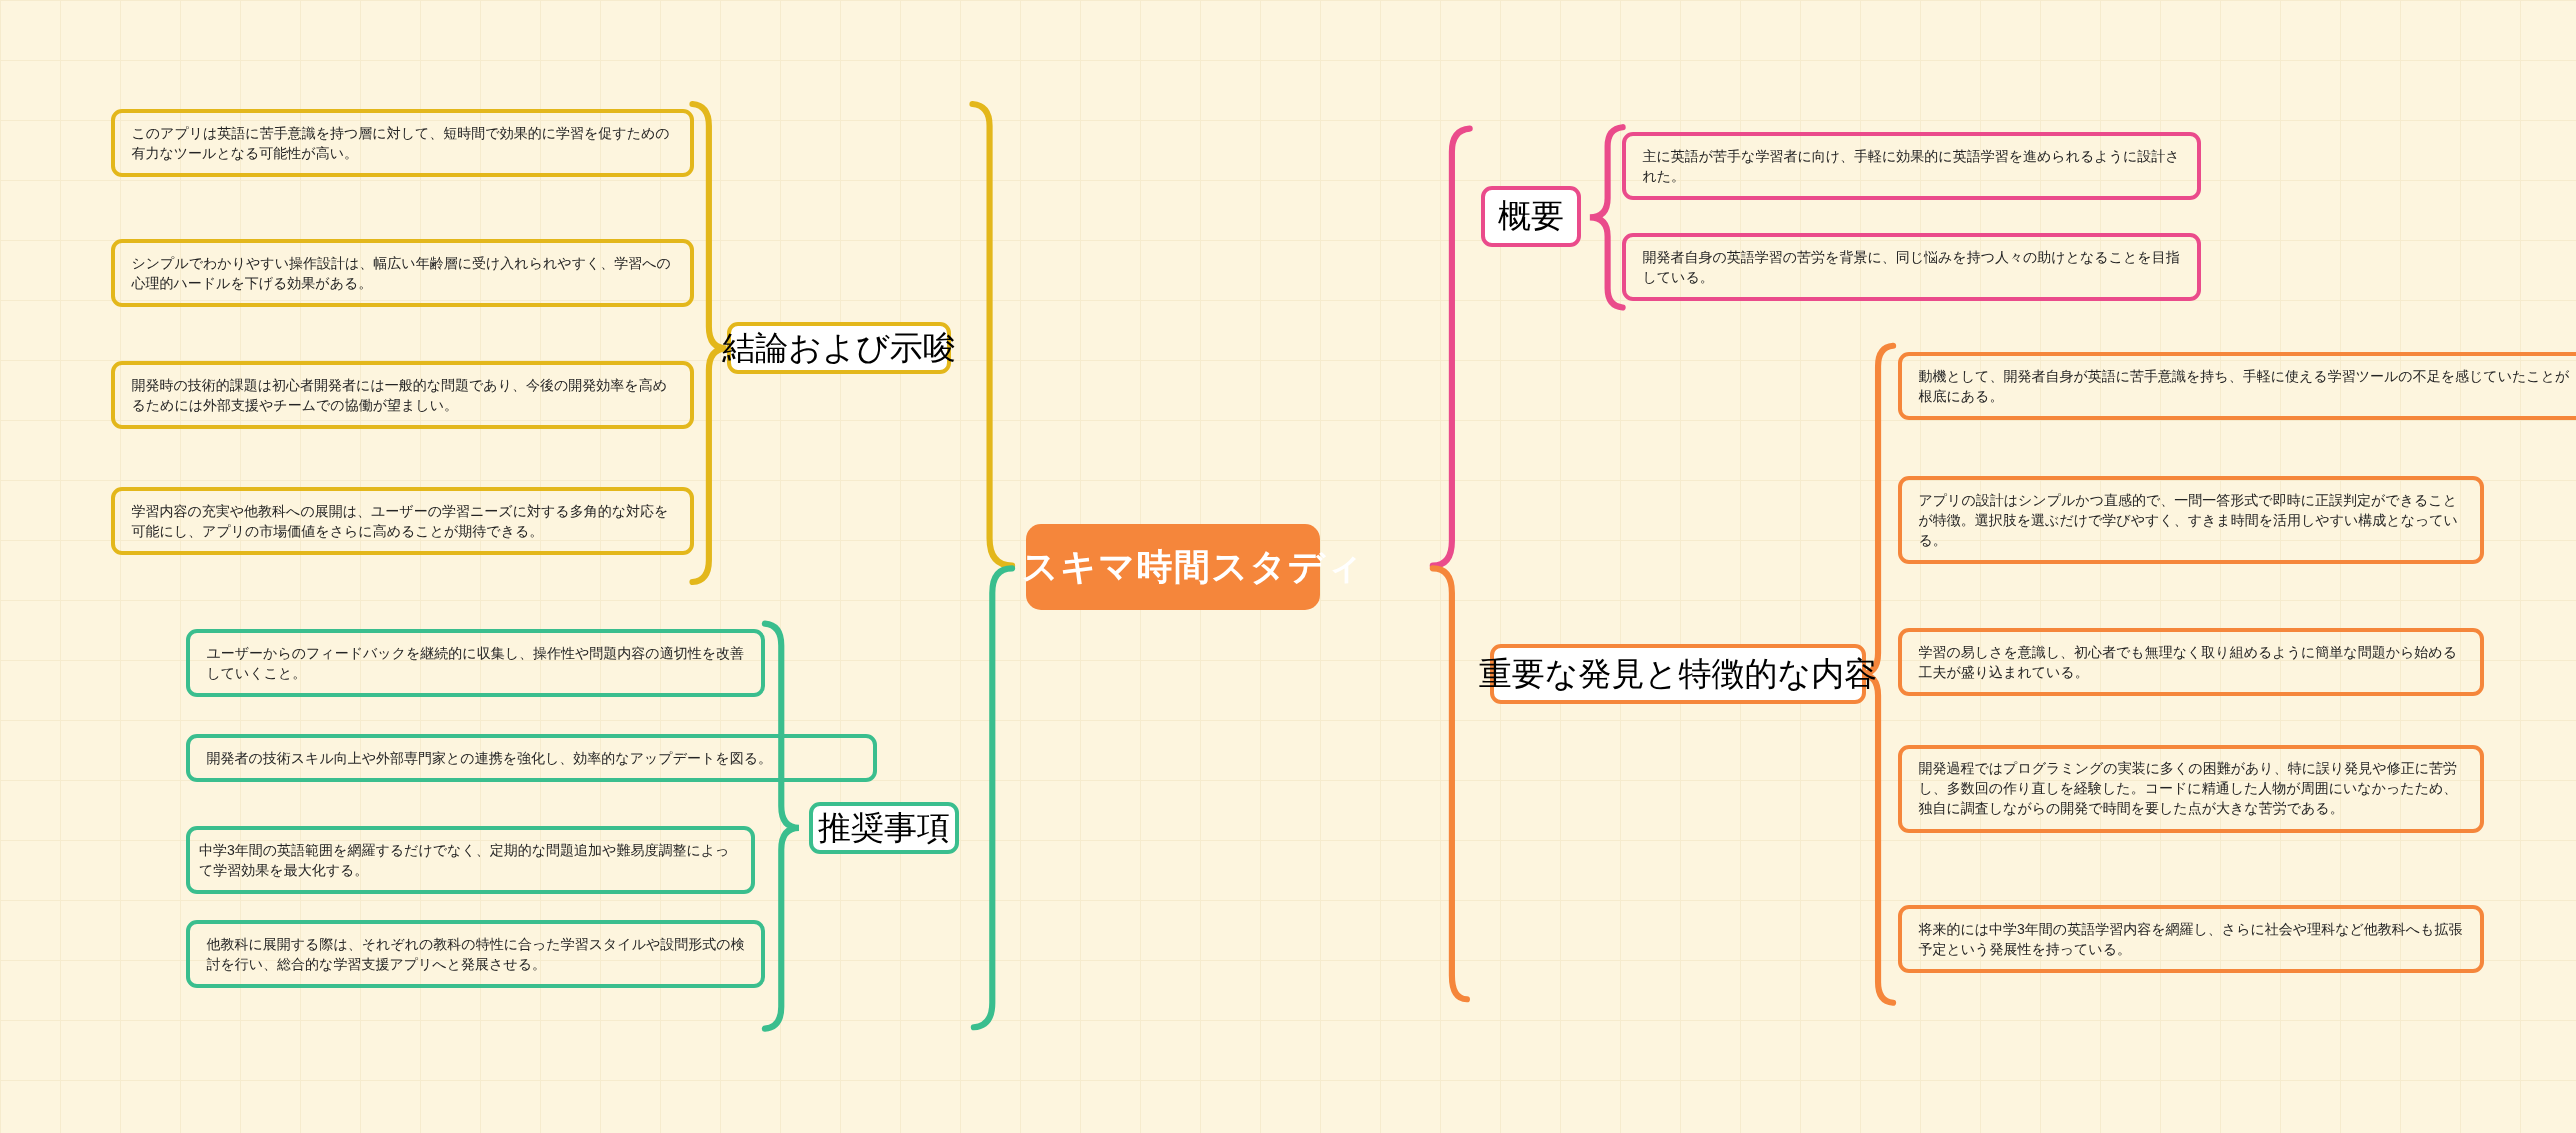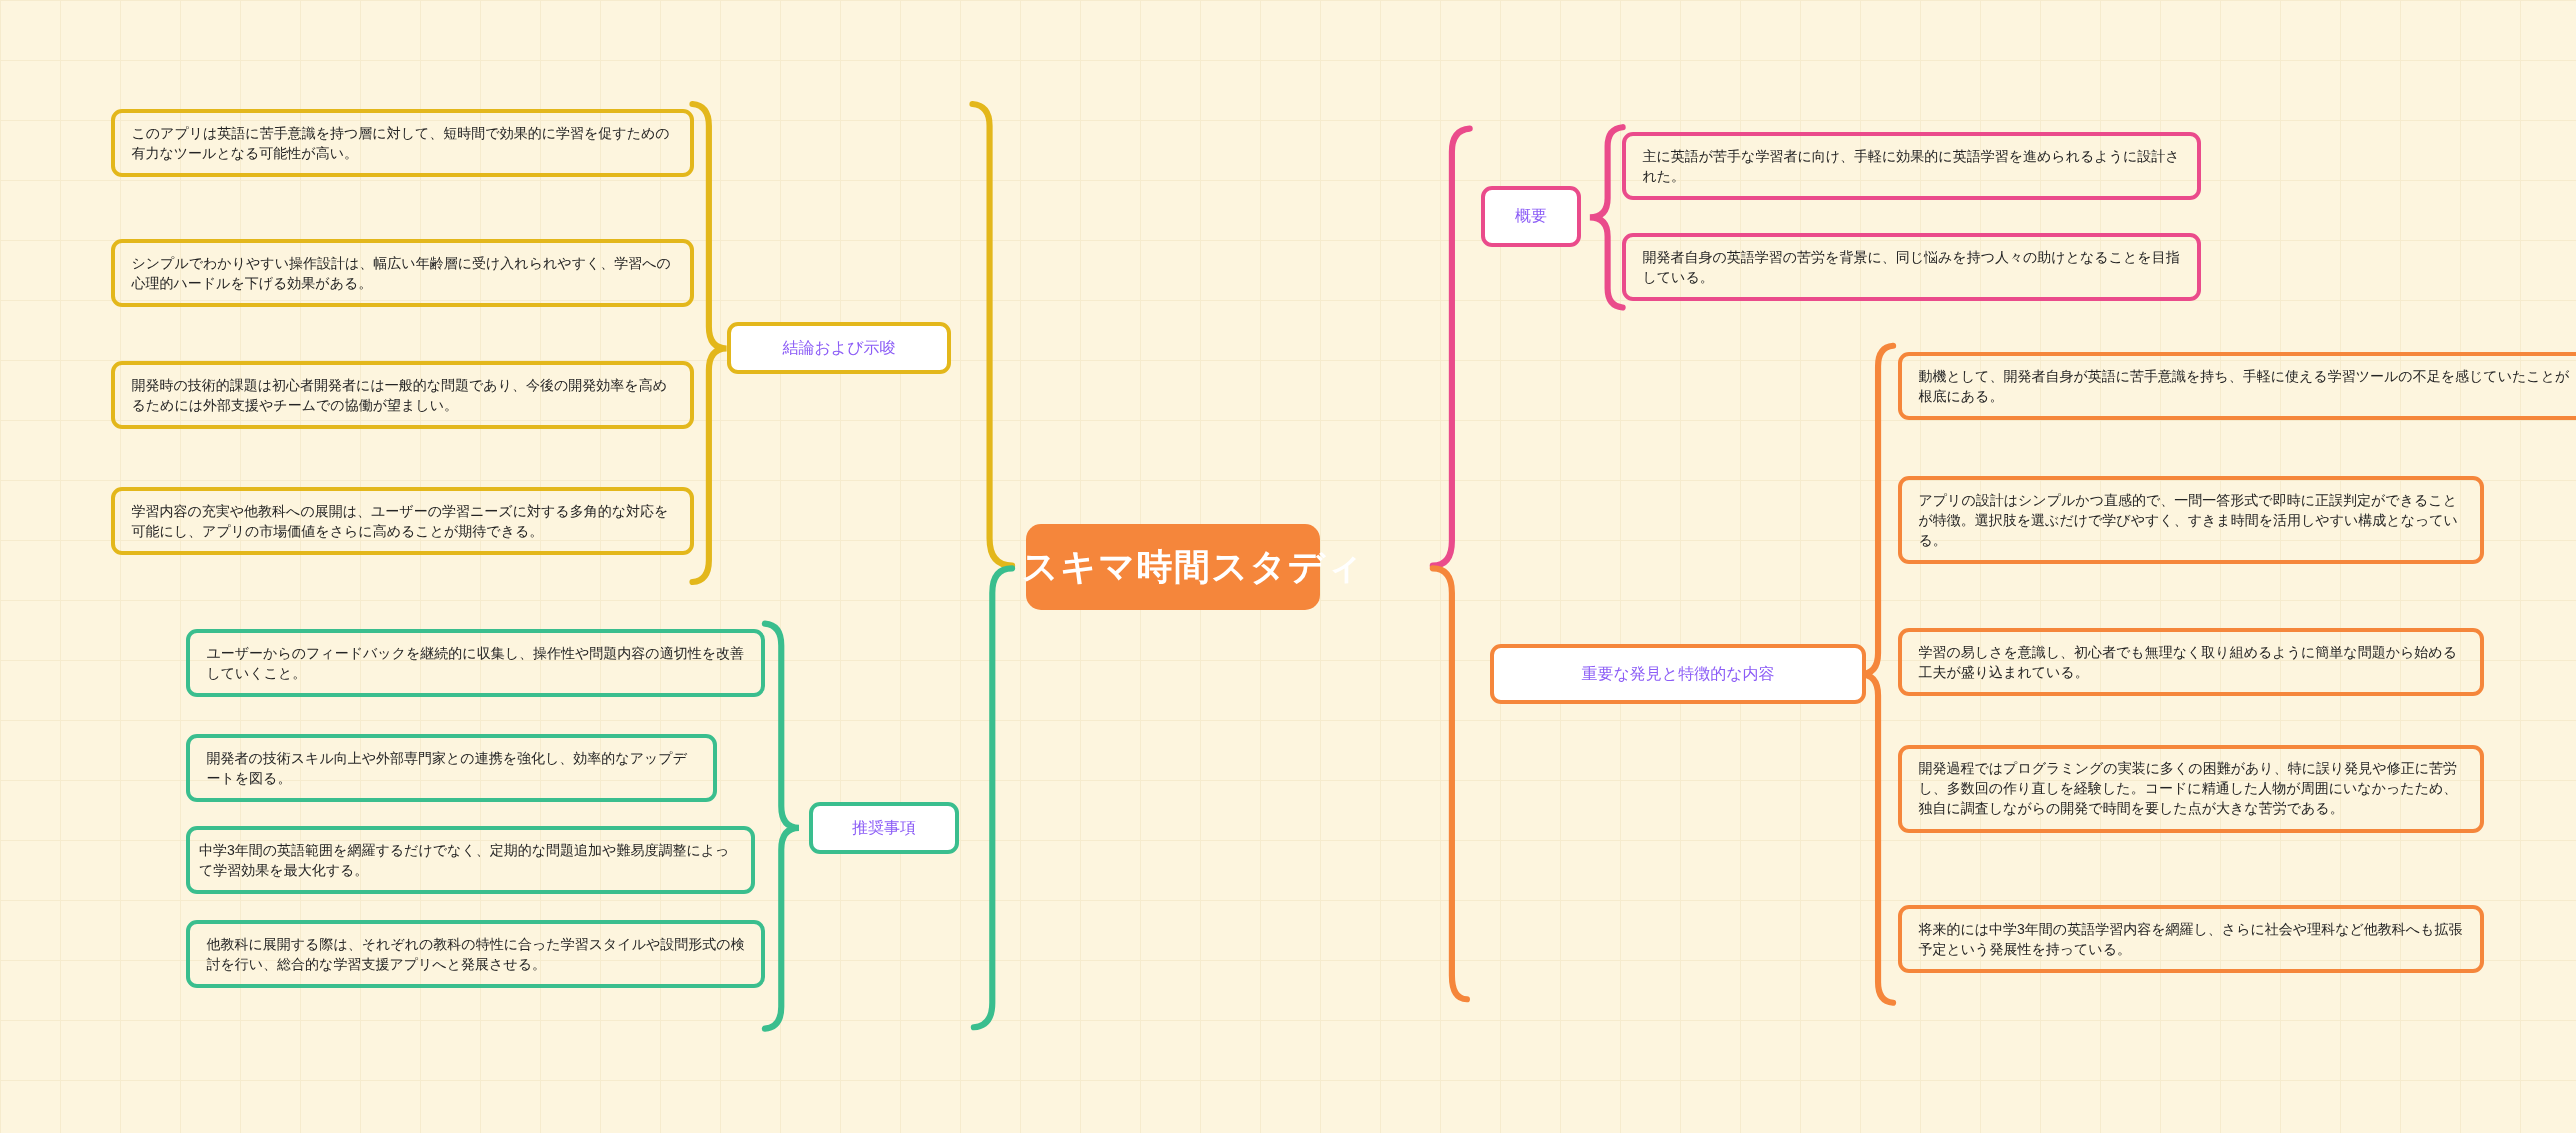--- a/index.html
+++ b/index.html
@@ -21,21 +21,21 @@
     border:4.1px solid #000;border-radius:11px;
     padding:10.2px 16.4px;
     font-size:14px;line-height:1.43;color:#242424;
     background:transparent;
   }
   .branch-label{
     position:absolute;box-sizing:border-box;
     border:4.1px solid #000;border-radius:11px;
     background:#FFFFFF;
     display:flex;align-items:center;justify-content:center;
-    font-size:16px;color:#8b5cf6;white-space:nowrap;
+    font-size:33px;color:#000000;white-space:nowrap;
   }
   .central{
     position:absolute;box-sizing:border-box;
     border-radius:15px;
     display:flex;align-items:center;justify-content:center;
     font-size:36px;font-weight:bold;letter-spacing:1.4px;
     white-space:nowrap;
     padding-left:40px;
   }
 </style>
@@ -62,21 +62,21 @@
 
   <div class="central" style="left: 1026px; top: 524px; width: 294px; height: 86px; background: rgb(245, 134, 59); color: rgb(255, 255, 255);">スキマ時間スタディ</div>
 
   <div class="note" style="left: 111px; top: 109px; width: 583px; border-color: rgb(227, 183, 27);">このアプリは英語に苦手意識を持つ層に対して、短時間で効果的に学習を促すための有力なツールとなる可能性が高い。</div>
   <div class="note" style="left: 111px; top: 239px; width: 583px; border-color: rgb(227, 183, 27);">シンプルでわかりやすい操作設計は、幅広い年齢層に受け入れられやすく、学習への心理的ハードルを下げる効果がある。</div>
   <div class="note" style="left: 111px; top: 361px; width: 583px; border-color: rgb(227, 183, 27);">開発時の技術的課題は初心者開発者には一般的な問題であり、今後の開発効率を高めるためには外部支援やチームでの協働が望ましい。</div>
   <div class="note" style="left: 111px; top: 487px; width: 583px; border-color: rgb(227, 183, 27);">学習内容の充実や他教科への展開は、ユーザーの学習ニーズに対する多角的な対応を可能にし、アプリの市場価値をさらに高めることが期待できる。</div>
   <div class="branch-label" style="left: 727px; top: 322px; width: 224px; height: 52px; border-color: rgb(227, 183, 27);">結論および示唆</div>
 
   <div class="note" style="left: 186px; top: 629px; width: 579px; border-color: rgb(58, 190, 142);">ユーザーからのフィードバックを継続的に収集し、操作性や問題内容の適切性を改善していくこと。</div>
-  <div class="note" style="left: 186px; top: 734px; width: 531px; border-color: rgb(58, 190, 142);">開発者の技術スキル向上や外部専門家との連携を強化し、効率的なアップデートを図る。</div>
+  <div class="note" style="left: 186px; top: 734px; width: 691px; border-color: rgb(58, 190, 142);">開発者の技術スキル向上や外部専門家との連携を強化し、効率的なアップデートを図る。</div>
   <div class="note" style="left: 186px; top: 826px; width: 569px; border-color: rgb(58, 190, 142); padding-left: 9px;">中学3年間の英語範囲を網羅するだけでなく、定期的な問題追加や難易度調整によって学習効果を最大化する。</div>
   <div class="note" style="left: 186px; top: 920px; width: 579px; border-color: rgb(58, 190, 142);">他教科に展開する際は、それぞれの教科の特性に合った学習スタイルや設問形式の検討を行い、総合的な学習支援アプリへと発展させる。</div>
   <div class="branch-label" style="left: 809px; top: 802px; width: 150px; height: 52px; border-color: rgb(58, 190, 142);">推奨事項</div>
 
   <div class="branch-label" style="left: 1481px; top: 186px; width: 100px; height: 61px; border-color: rgb(234, 75, 139);">概要</div>
   <div class="note" style="left: 1622px; top: 132px; width: 579px; border-color: rgb(234, 75, 139);">主に英語が苦手な学習者に向け、手軽に効果的に英語学習を進められるように設計された。</div>
   <div class="note" style="left: 1622px; top: 233px; width: 579px; border-color: rgb(234, 75, 139);">開発者自身の英語学習の苦労を背景に、同じ悩みを持つ人々の助けとなることを目指している。</div>
 
   <div class="branch-label" style="left: 1482px; top: 644px; width: 376px; height: 60px; border-color: rgb(245, 134, 59); margin-left: 8px;">重要な発見と特徴的な内容</div>
   <div class="note" style="left: 1898px; top: 352px; width: 694px; border-color: rgb(245, 134, 59);">動機として、開発者自身が英語に苦手意識を持ち、手軽に使える学習ツールの不足を感じていたことが根底にある。</div>

